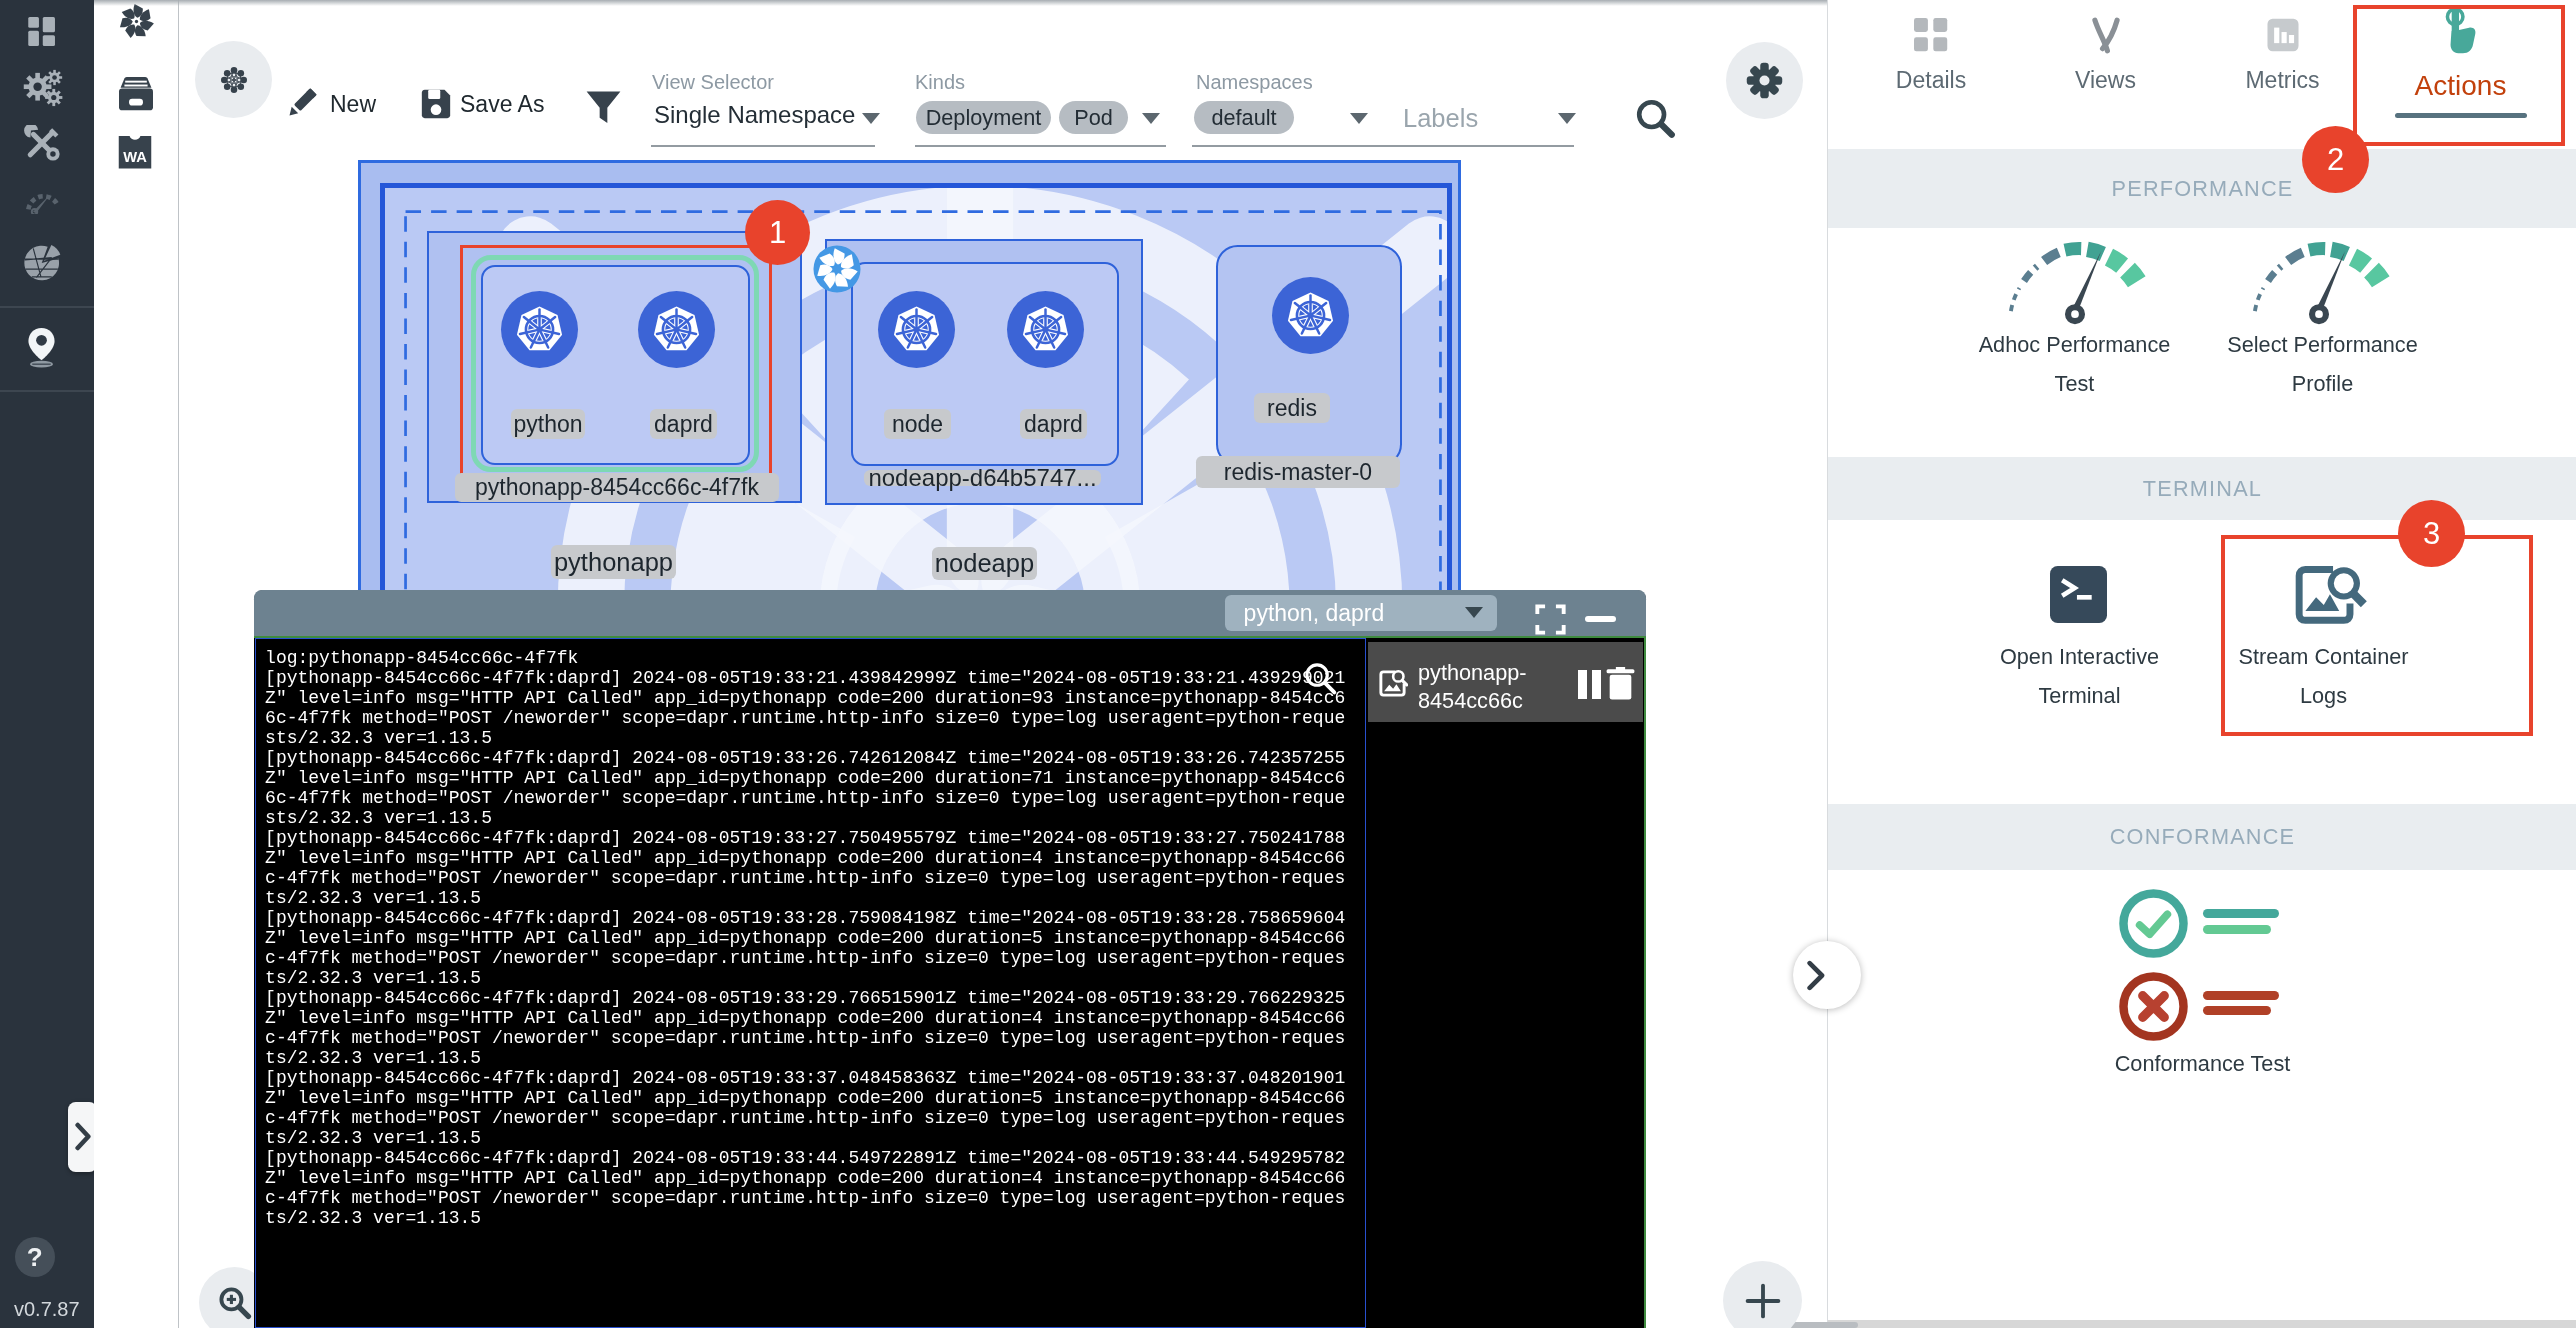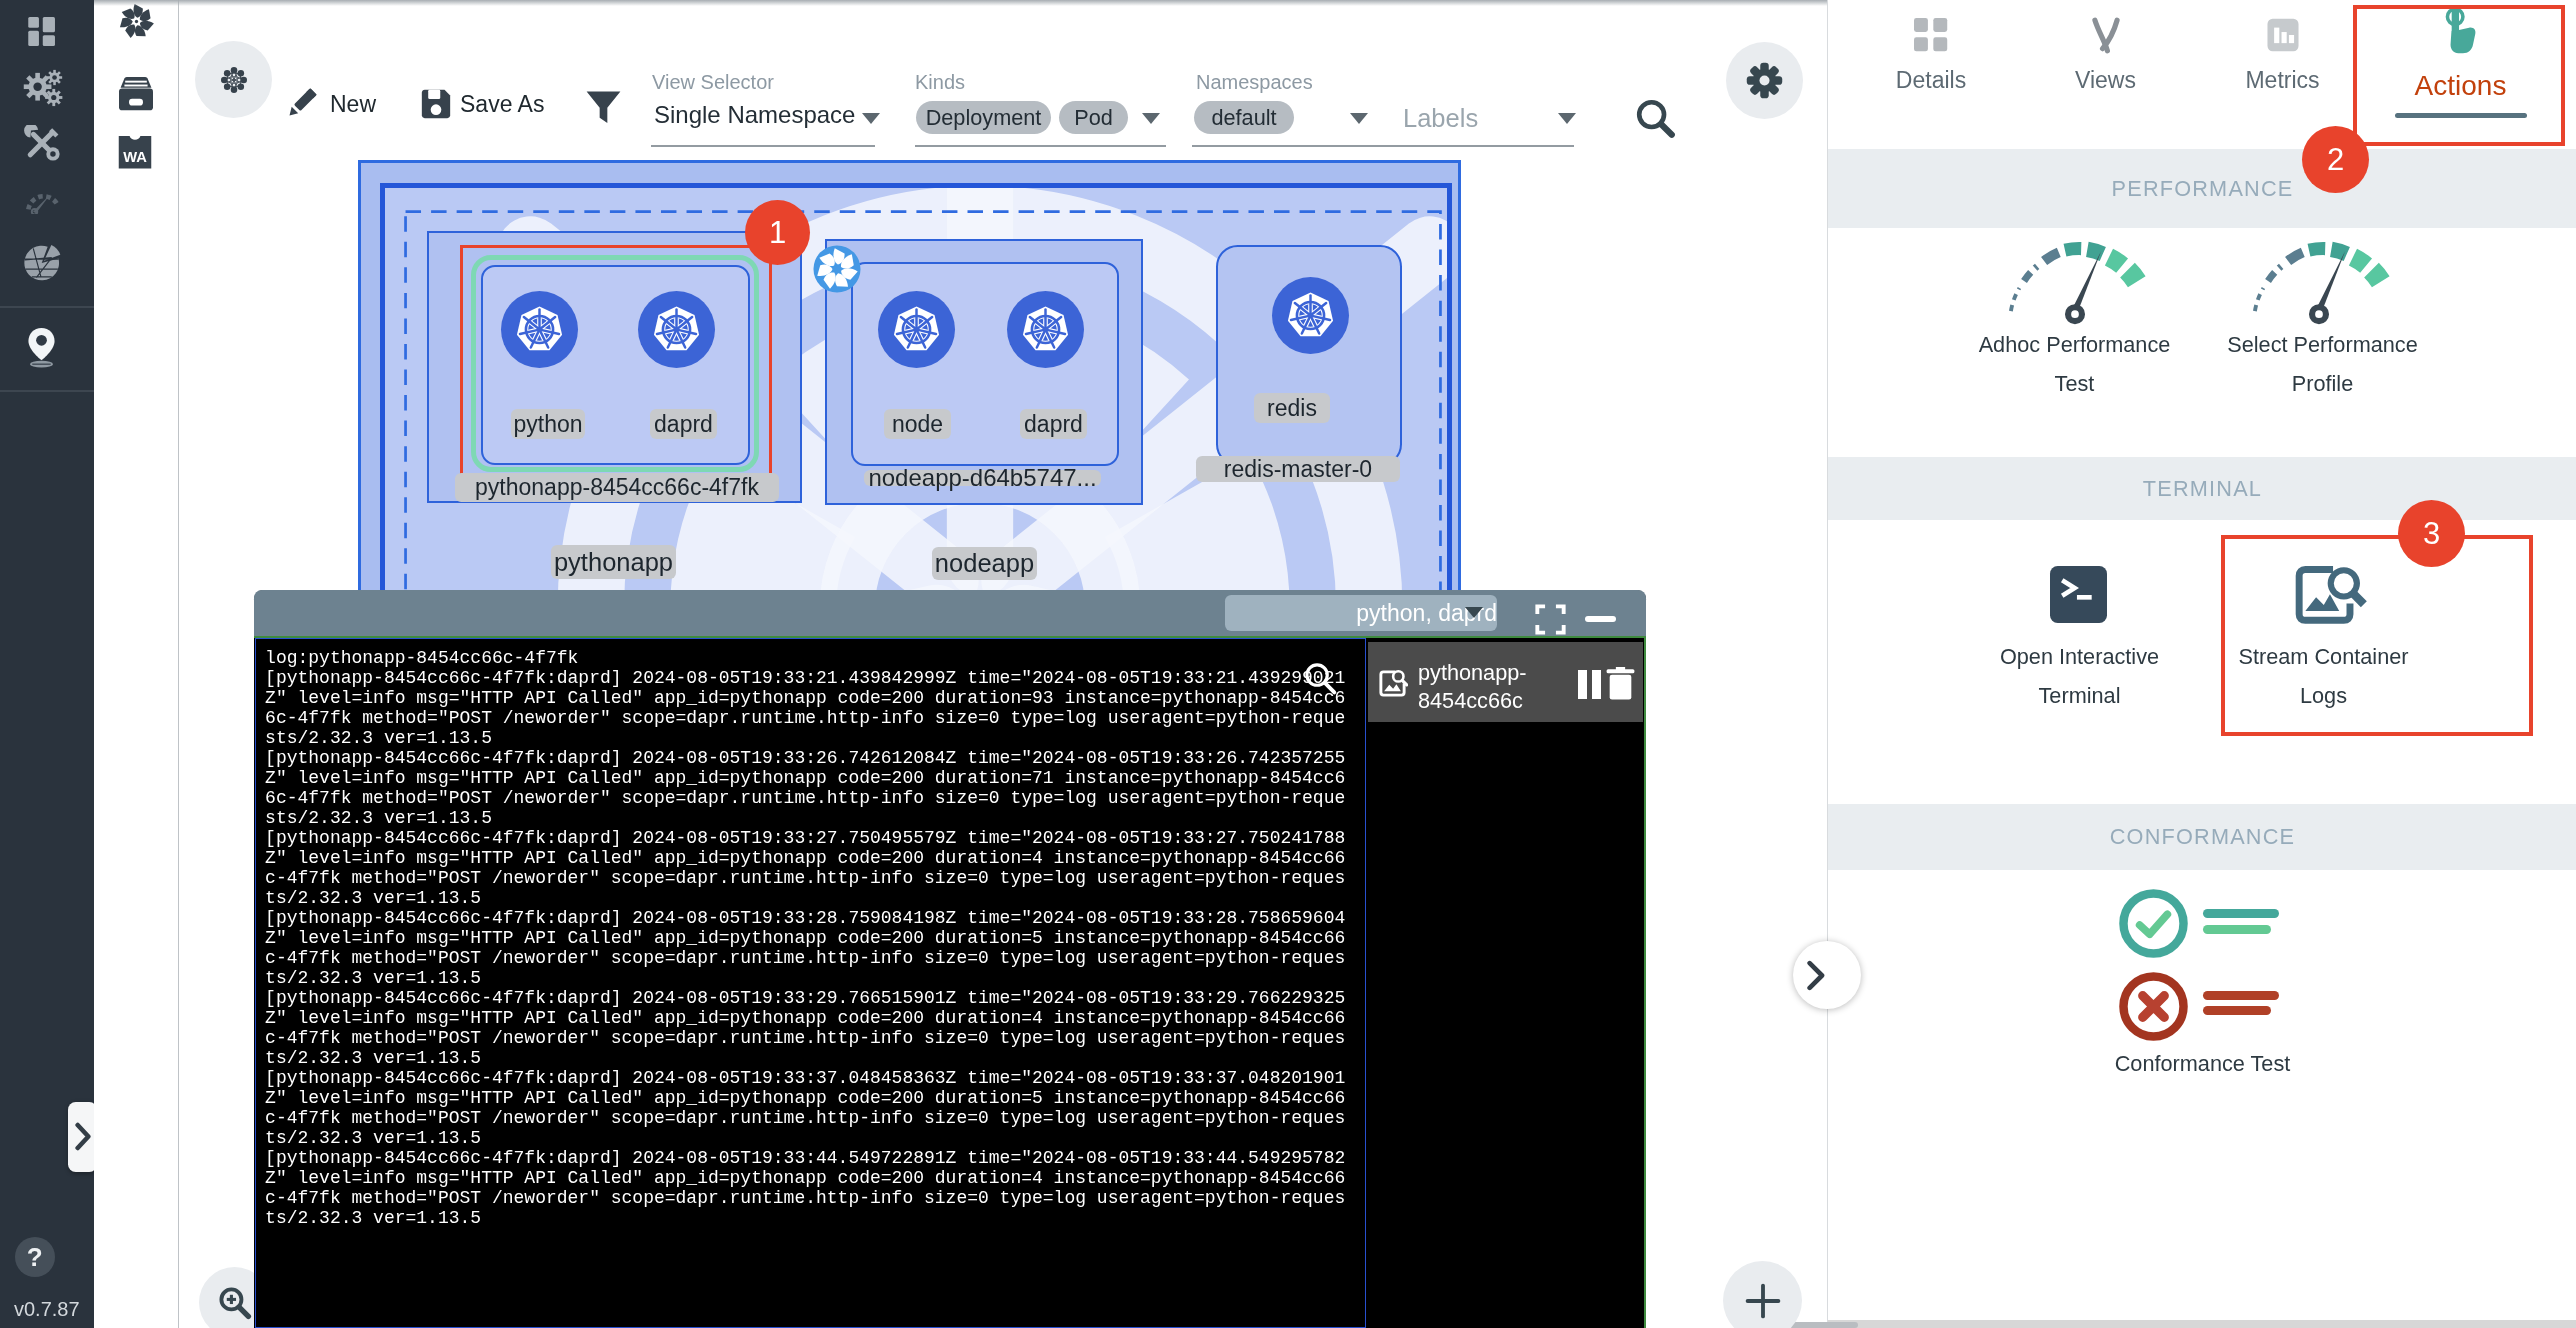--- a/index.html
+++ b/index.html
@@ -32,21 +32,21 @@
   #panel{left:1827px;top:0;width:749px;height:1329px;background:#fff;border-left:1.5px solid #d8dbde;}
   .band{position:absolute;left:0;width:749px;background:#e9edf0;color:#96abba;
         font-size:21.7px;letter-spacing:1.2px;display:flex;align-items:center;justify-content:center;}
   .itemlabel{position:absolute;color:#2e3a42;font-size:21.7px;text-align:center;line-height:39px;white-space:nowrap;}
   .tab{position:absolute;color:#5d6a73;font-size:23px;text-align:center;white-space:nowrap;}
   .redbox{position:absolute;border:4.6px solid #e8432c;}
   .redcirc{position:absolute;background:#e8432c;border-radius:50%;color:#fff;
         font-size:31px;display:flex;align-items:center;justify-content:center;z-index:4;}
   
   #term{left:254px;top:590px;width:1392px;height:739px;background:#000;border-radius:9.3px 9.3px 0 0;}
-  #termhead{position:absolute;left:0;top:0;width:1392px;height:46px;background:#6d8290;border-radius:7.7px 7.7px 0 0;text-align:right;}
+  #termhead{position:absolute;left:0;top:0;width:1392px;height:46px;background:#6d8290;border-radius:7.7px 7.7px 0 0;}
   #termchip{position:absolute;left:971px;top:5.4px;width:272px;height:36px;background:#9fb2bf;border-radius:6.2px;
      color:#fff;font-size:23px;line-height:36px;padding-left:18.6px;box-sizing:border-box;}
   #logpane{position:absolute;left:0.8px;top:48px;width:1111px;height:690px;background:#000;
      border:1.5px solid #2850cf;box-sizing:border-box;}
   #logtext{position:absolute;left:9.3px;top:8.5px;color:#fff;
      font-family:"Liberation Mono",monospace;font-size:18px;line-height:20px;white-space:pre;}
   #termside{position:absolute;left:1114px;top:48px;width:275px;height:690px;background:#000;}
   #selrow{position:absolute;left:0;top:3.9px;width:275px;height:80px;background:#4b4b4b;}
   .greenline{position:absolute;background:#3f8b3f;}
 </style>
@@ -251,21 +251,21 @@
   <svg class="abs" style="left:1272px;top:277px" width="77" height="77" viewBox="-50 -50 100 100">
       <use href="#k8s"></use>
     </svg>
   <div class="gchip" style="left:511px;top:409px;width:74px;height:30px;font-size:23px">python</div>
   <div class="gchip" style="left:650px;top:409px;width:67px;height:30px;font-size:23px">daprd</div>
   <div class="gchip" style="left:884px;top:409px;width:67px;height:30px;font-size:23px">node</div>
   <div class="gchip" style="left:1020px;top:409px;width:67px;height:30px;font-size:23px">daprd</div>
   <div class="gchip" style="left:1254px;top:393px;width:76px;height:30px;font-size:23px">redis</div>
   <div class="gchip" style="left:455px;top:473px;width:324px;height:29px;font-size:23px">pythonapp-8454cc66c-4f7fk</div>
   <div class="gchip" style="left:864px;top:470px;width:237px;height:16px;font-size:24px">nodeapp-d64b5747...</div>
-  <div class="gchip" style="left:1196px;top:456px;width:204px;height:26px;font-size:23px">redis-master-0</div>
+  <div class="gchip" style="left:1196px;top:456px;width:204px;height:32px;font-size:23px">redis-master-0</div>
   <div class="gchip" style="left:551px;top:545px;width:125px;height:34px;font-size:25.5px">pythonapp</div>
   <div class="gchip" style="left:932px;top:547px;width:105px;height:32.5px;font-size:25.5px">nodeapp</div>
   <svg class="abs" style="left:813px;top:245px;color:#fff" width="48" height="48" viewBox="-25 -25 50 50">
     <circle r="24.5" fill="#4498e5"></circle>
     <g transform="scale(0.92)" style="color:#fff">
         <use href="#pinw"></use>
       </g>
   </svg>
   <div class="redcirc" style="left:745px;top:200px;width:65px;height:65px">1</div>
 </div>

